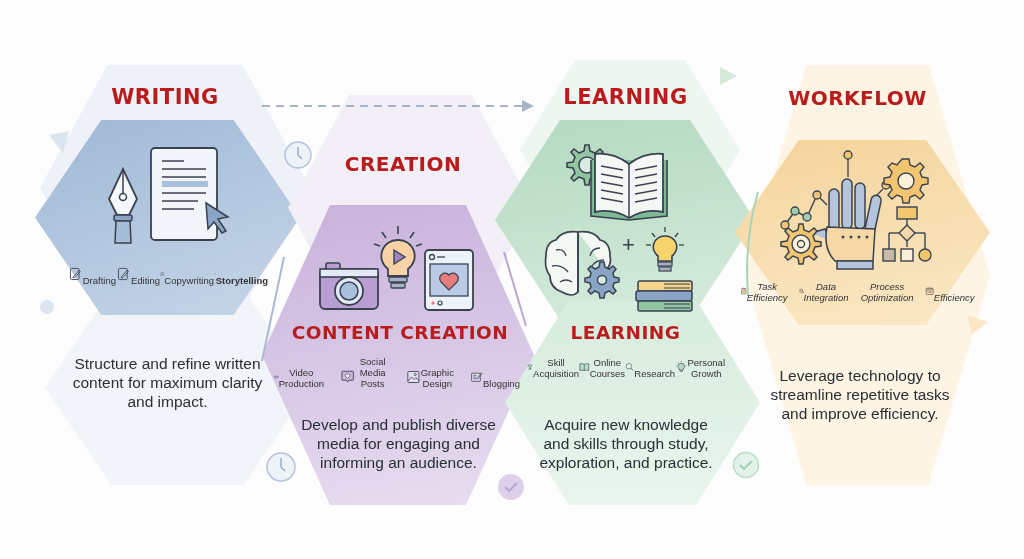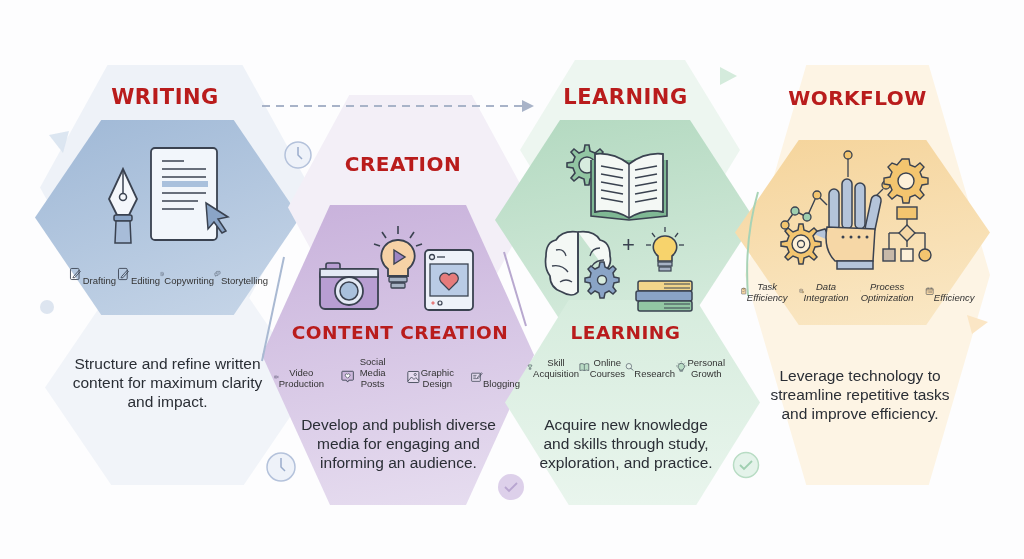--- a/index.html
+++ b/index.html
@@ -118,21 +118,21 @@
   <div class="sub-item" style="width:54px;">
     <svg viewBox="0 0 24 24">
         <rect x="4" y="3" width="14" height="18" rx="1" fill="none" stroke="#3a4250" stroke-width="1.4"></rect>
         <line x1="7" y1="8" x2="15" y2="8" stroke="#3a4250" stroke-width="1.2"></line>
         <line x1="7" y1="11" x2="13" y2="11" stroke="#3a4250" stroke-width="1.2"></line>
         <line x1="7" y1="14" x2="11" y2="14" stroke="#3a4250" stroke-width="1.2"></line>
         <path d="M12 18 L20 9 L21.5 10.5 L13.5 19 Z" fill="none" stroke="#3a4250" stroke-width="1.3"></path>
       </svg>
     <span class="sub-label">Copywriting</span>
   </div>
-  <div class="sub-item" style="width:54px;">
+  <div class="sub-item" style="width:54px;font-weight:bold;">
     <svg viewBox="0 0 24 24">
         <rect x="8" y="3" width="13" height="9" rx="2" fill="none" stroke="#3a4250" stroke-width="1.4"></rect>
         <circle cx="12" cy="7.5" r="0.8" fill="#3a4250"></circle>
         <circle cx="14.5" cy="7.5" r="0.8" fill="#3a4250"></circle>
         <circle cx="17" cy="7.5" r="0.8" fill="#3a4250"></circle>
         <path d="M6 8 L4 8 Q3 8 3 10 L3 16 Q3 17 4 17 L6 17 L6 20 L9 17 L13 17 Q14 17 14 16 L14 14" fill="none" stroke="#3a4250" stroke-width="1.4"></path>
       </svg>
     <span class="sub-label">Storytelling</span>
   </div>
 </div>

